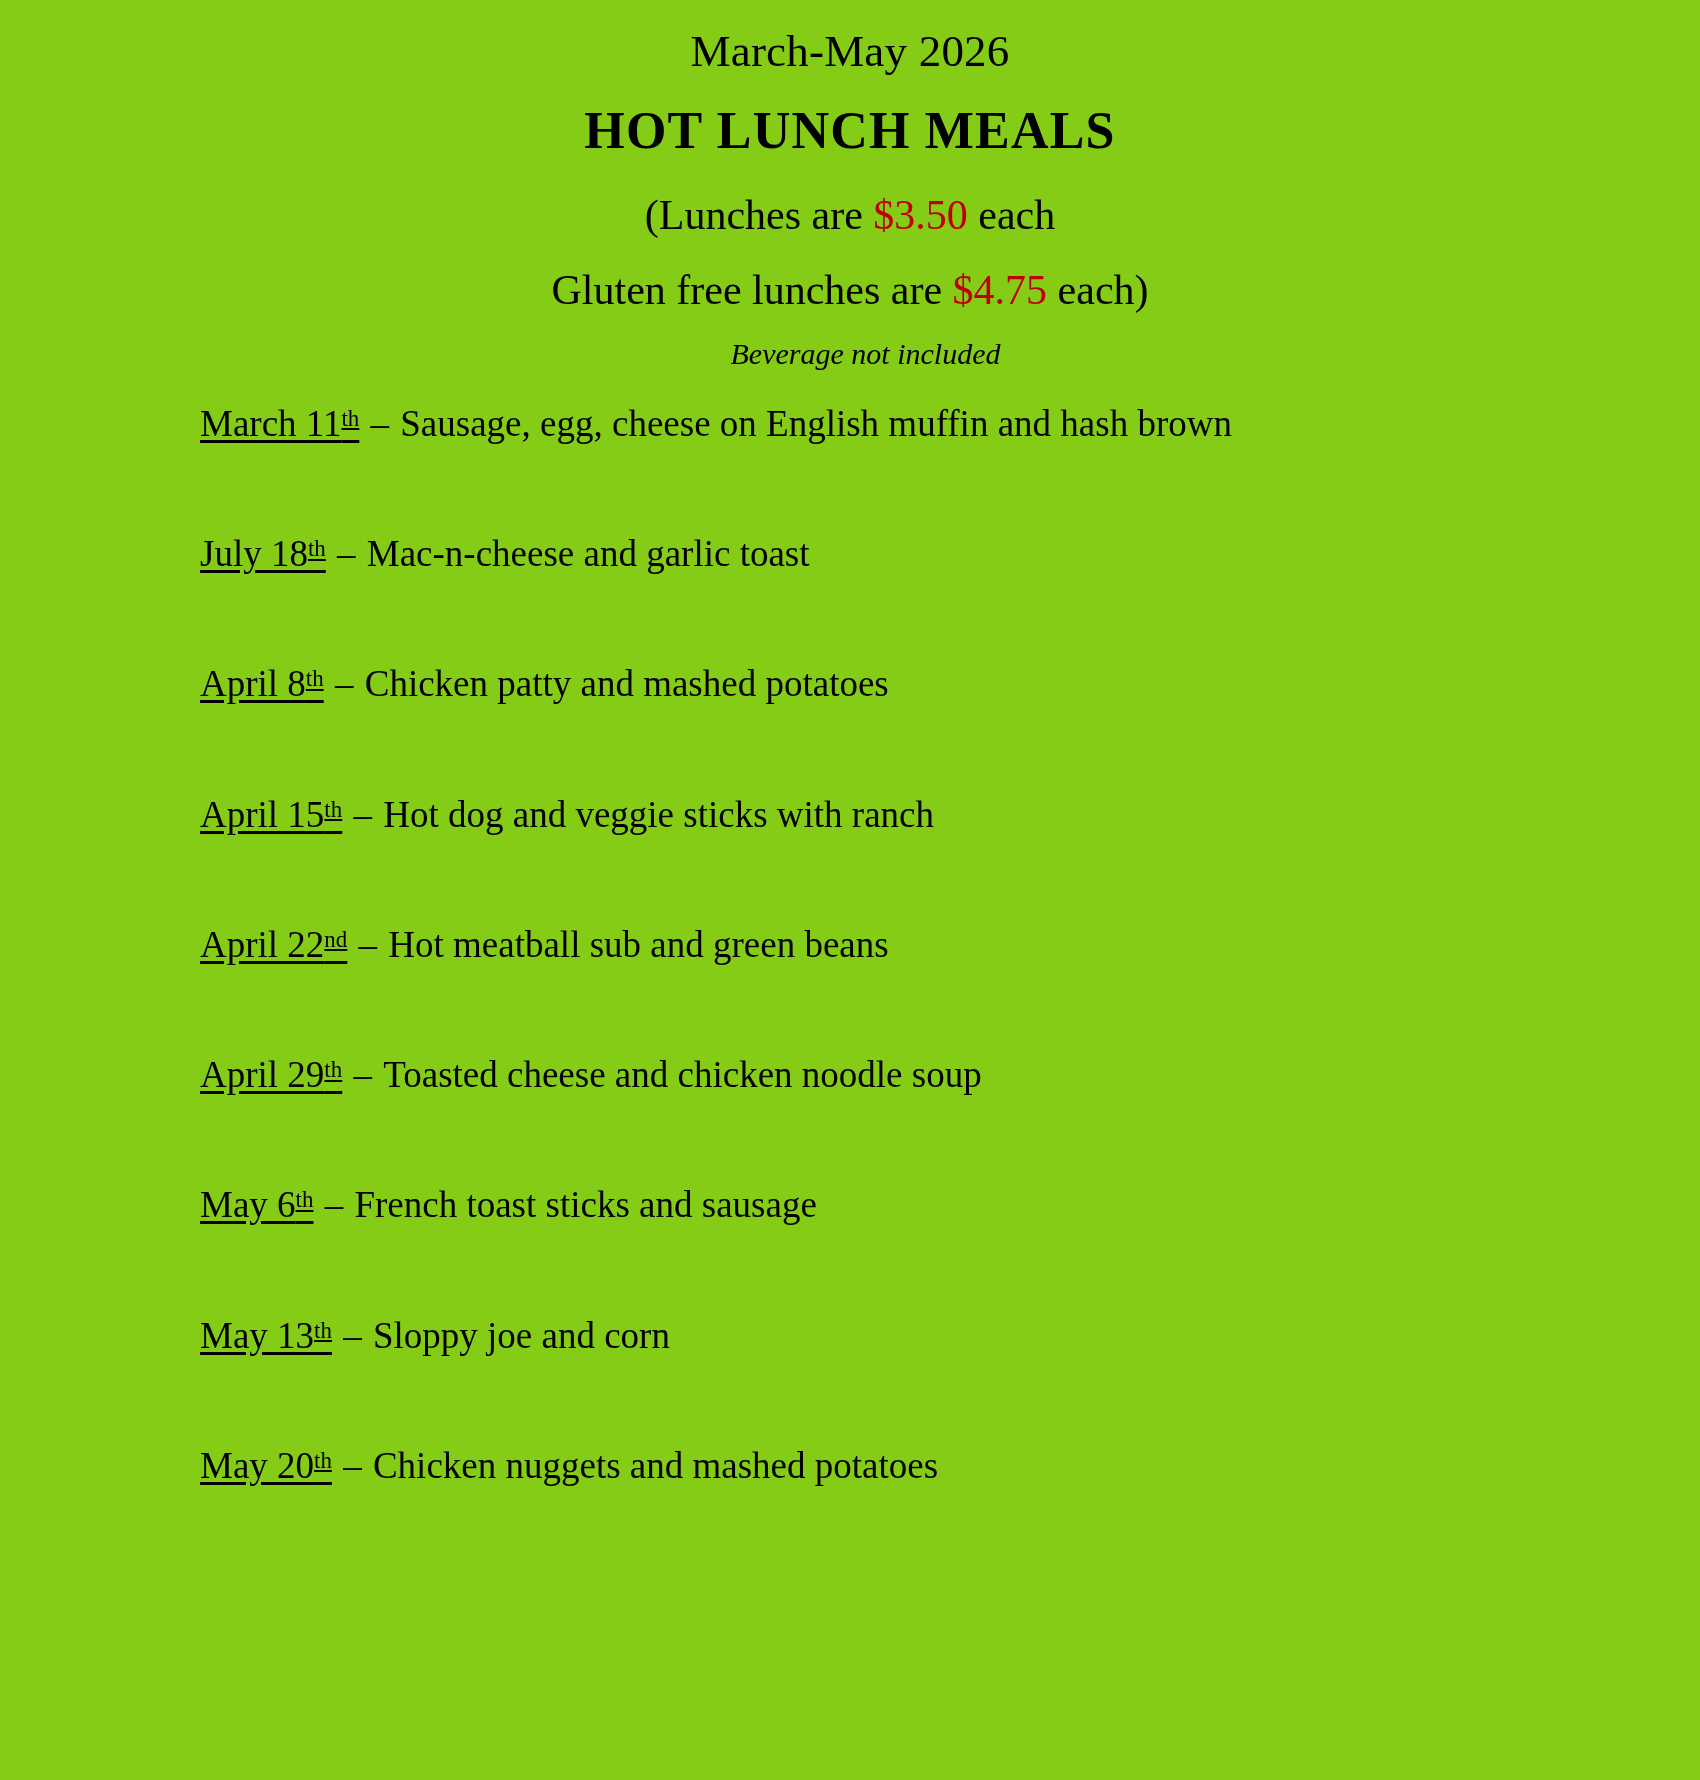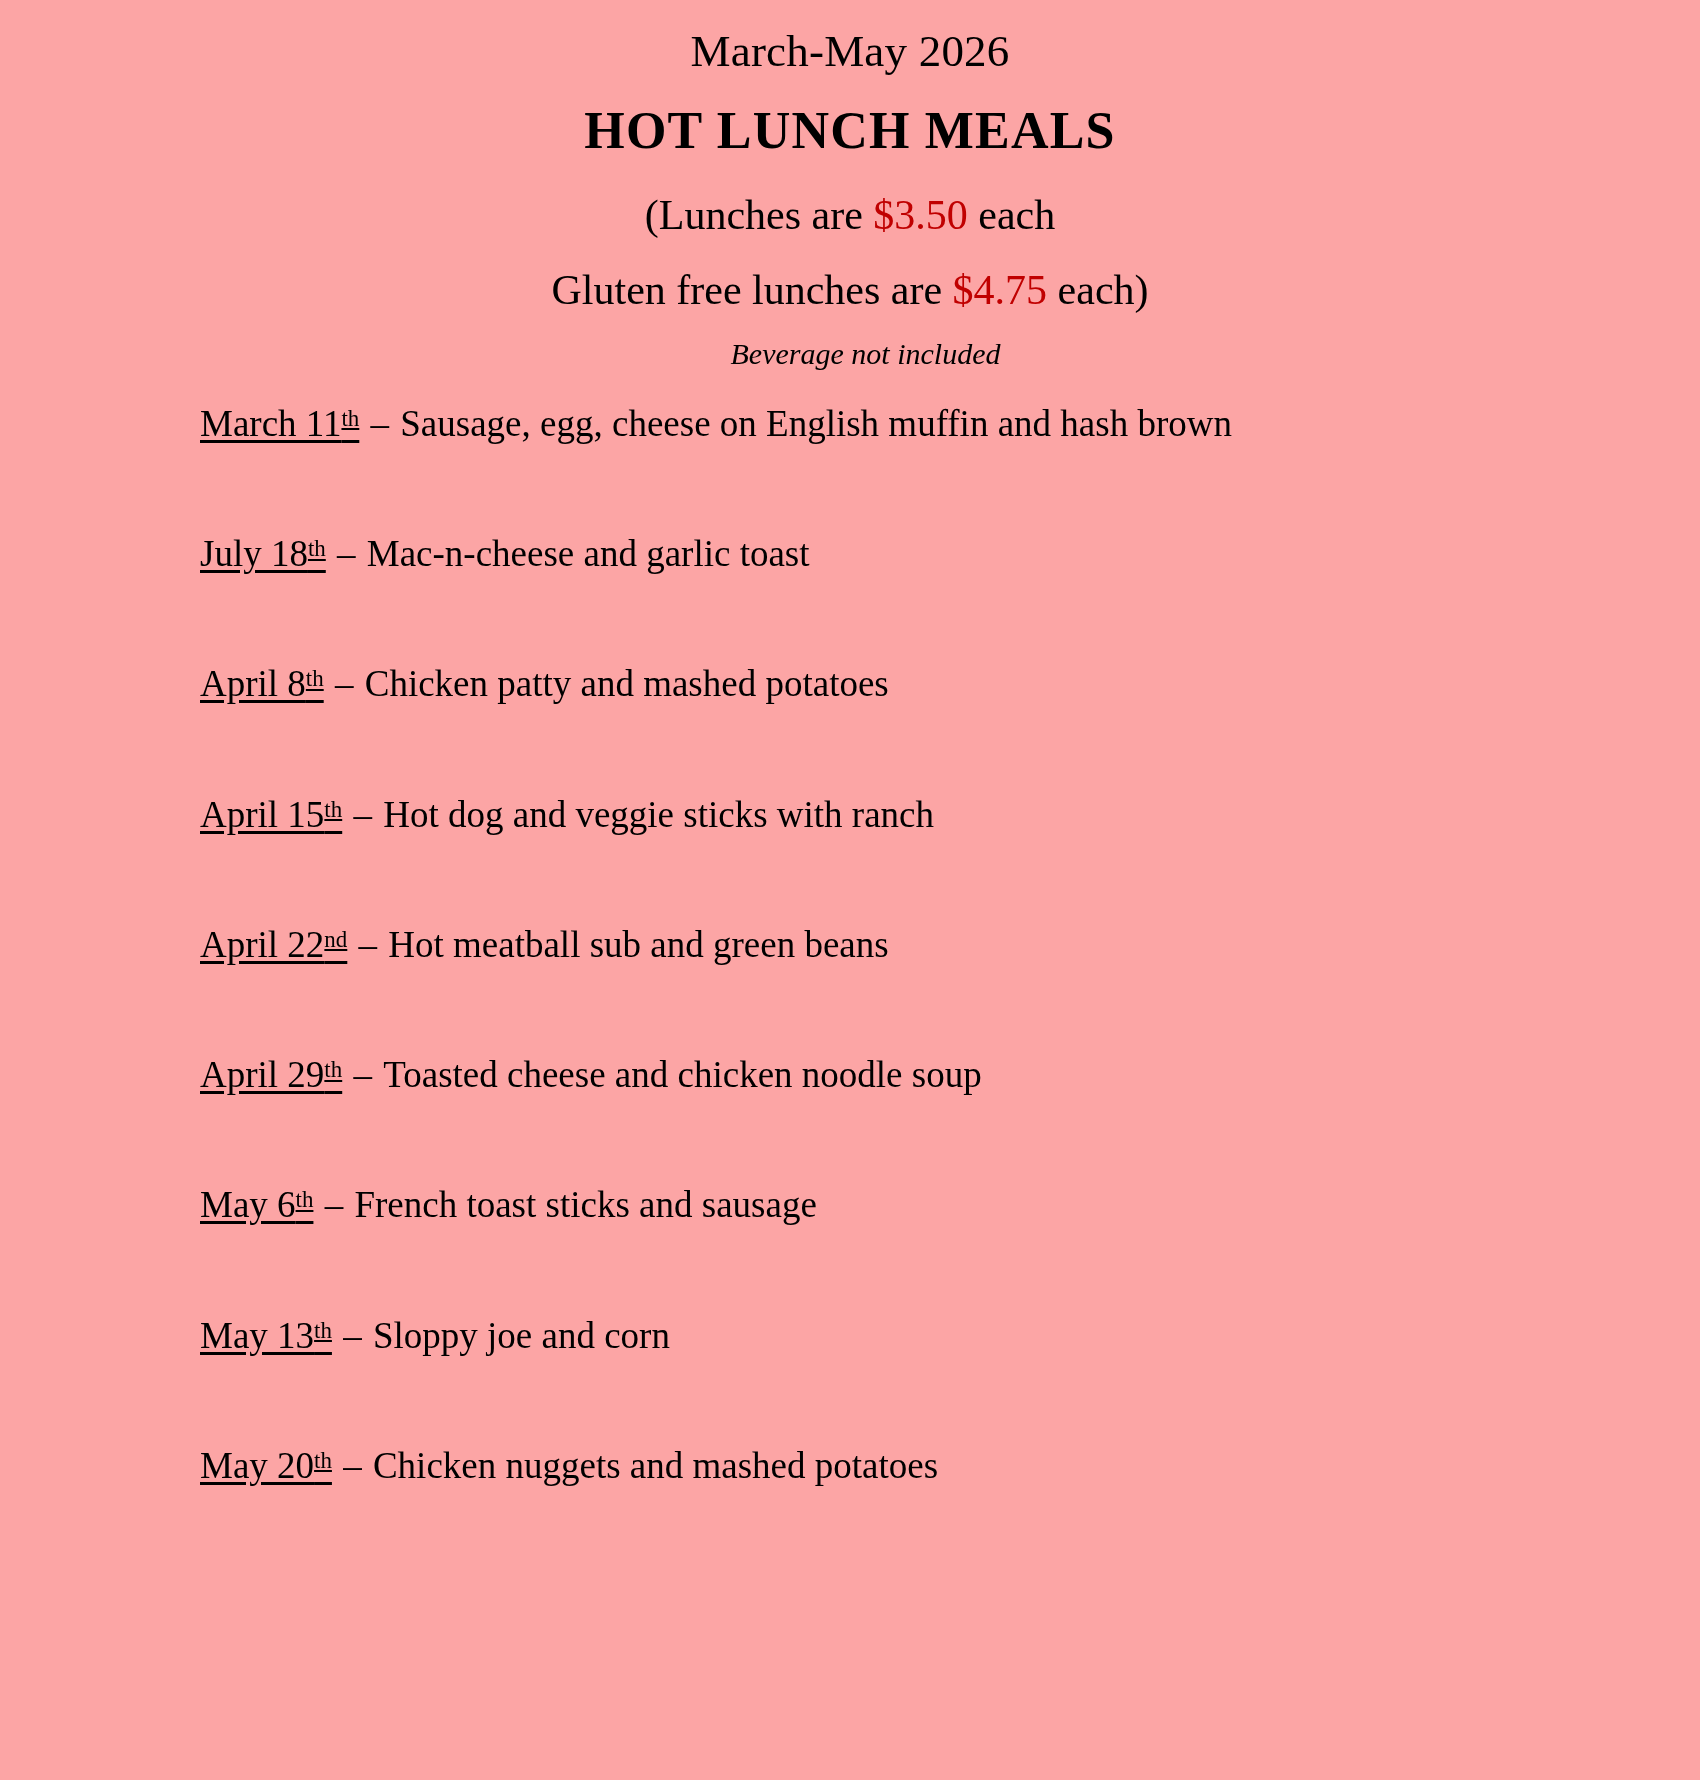--- a/index.html
+++ b/index.html
@@ -4,21 +4,21 @@
 <style>
   html, body {
     margin: 0;
     padding: 0;
     background: #ffffff;
   }
   .page {
     width: 1700px;
     height: 1780px;
     position: relative;
-    background: #fca5a5;
+    background: #84cc16;
     font-family: "Liberation Serif", "DejaVu Serif", serif;
     color: #000000;
     box-sizing: border-box;
     padding: 0;
     overflow: hidden;
   }
   .header {
     text-align: center;
     padding-top: 26px;
   }

